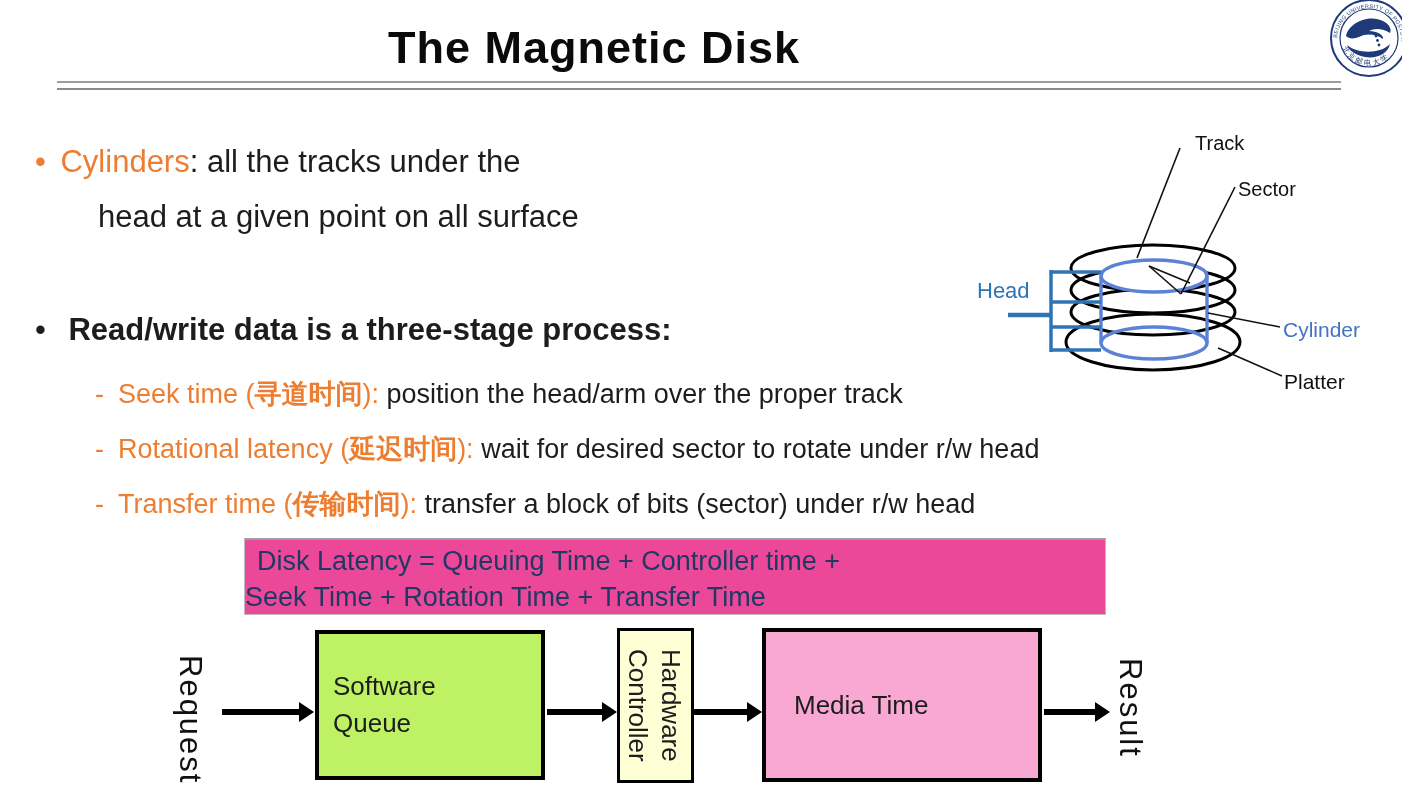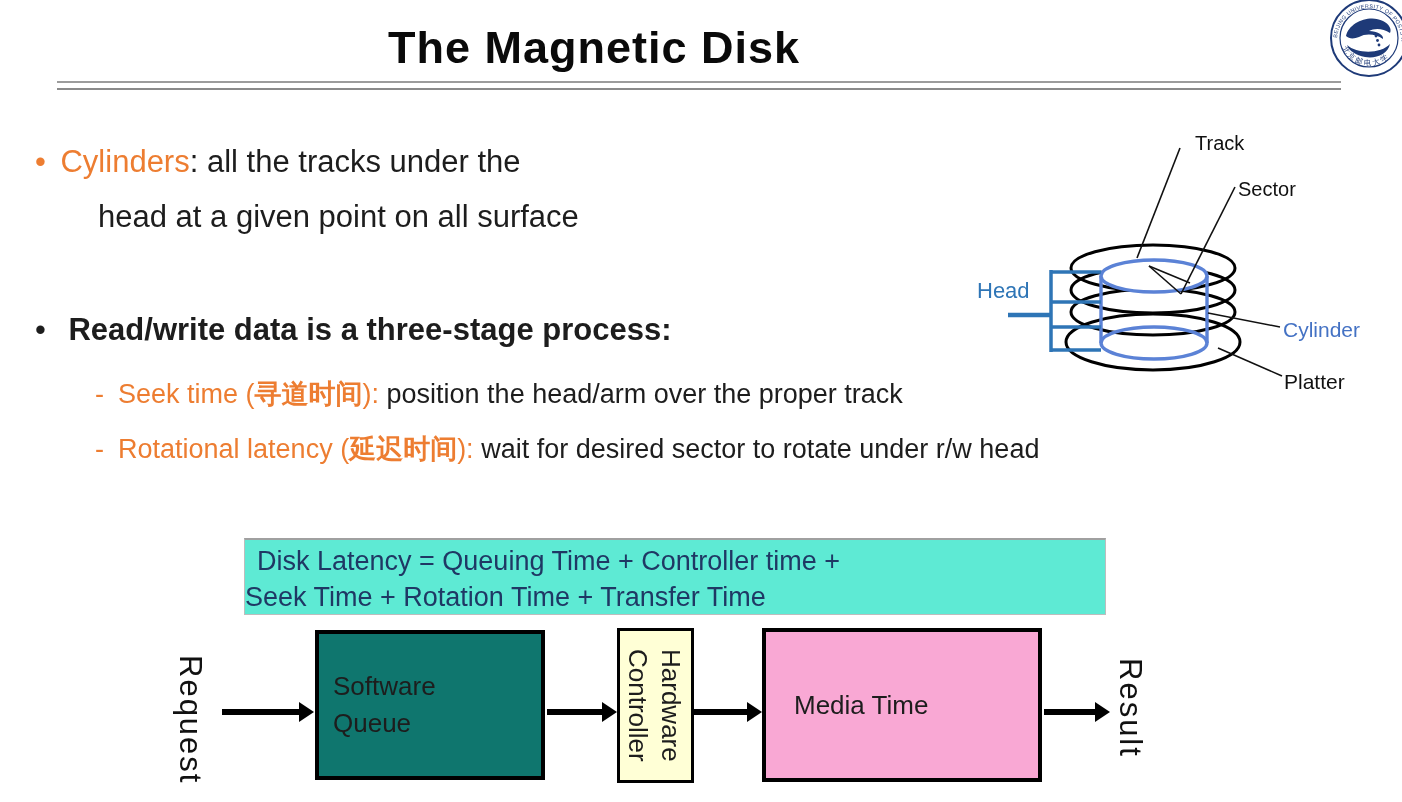--- a/index.html
+++ b/index.html
@@ -16,30 +16,30 @@
   
   .b-line{font-size:31px;color:#1d1d1d;}
   .dot-orange{color:#ED7D31;}
   .dot-black{color:#1d1d1d;}
   .orange{color:#ED7D31;}
   .cjk{font-weight:bold;}
   .sub-line{font-size:27px;color:#1d1d1d;}
   .sub-line .dash{margin-right:14px;}
 
   
-  .latency-box{left:244px;top:538px;width:862px;height:77px;background:#5eead4;
+  .latency-box{left:244px;top:538px;width:862px;height:77px;background:#ec4899;
                border:1px solid #bdbdbd;border-top:2px solid #a0a0a0;box-sizing:border-box;}
   .latency-box .l{font-size:27px;line-height:36px;color:#1F3864;white-space:nowrap;}
   .latency-box .l1{padding:3px 0 0 12px;}
   .latency-box .l2{}
 
   
   .vtext{writing-mode:vertical-rl;font-size:31px;letter-spacing:2px;color:#111;}
   .fbox{position:absolute;box-sizing:border-box;}
-  .software-box{left:315px;top:630px;width:230px;height:150px;background:#0f766e;
+  .software-box{left:315px;top:630px;width:230px;height:150px;background:#bef264;
                 border:4px solid #000;display:flex;flex-direction:column;justify-content:center;
                 padding-left:14px;}
   .software-box div{font-size:26px;line-height:37px;white-space:nowrap;}
   .hardware-box{left:617px;top:628px;width:77px;height:155px;background:#FFFFD6;border:3px solid #000;}
   .hardware-inner{position:absolute;inset:0;writing-mode:vertical-rl;text-align:center;
                   font-size:26px;line-height:33px;padding-right:4px;}
   .media-box{left:762px;top:628px;width:280px;height:154px;background:#f9a8d4;border:4px solid #000;
              display:flex;flex-direction:column;justify-content:center;padding-left:28px;}
   .media-box div{font-size:26px;line-height:34px;white-space:nowrap;}
 
@@ -91,20 +91,23 @@
   <div class="abs b-line" style="left:35px;top:312px;">
     <span class="dot-black">•</span>
     <span style="margin-left:14px;font-weight:bold;">Read/write data is a three-stage process:</span>
   </div>
 
   <div class="abs sub-line" style="left:95px;top:376px;">
     <span class="dash orange">-</span><span class="orange">Seek time (</span><span class="orange cjk">寻道时间</span><span class="orange">):</span><span> position the head/arm over the proper track</span>
   </div>
   <div class="abs sub-line" style="left:95px;top:431px;text-align:center;">
     <span class="dash orange">-</span><span class="orange">Rotational latency (</span><span class="orange cjk">延迟时间</span><span class="orange">):</span><span> wait for desired sector to rotate under r/w head</span>
+  </div>
+  <div class="abs sub-line" style="left:95px;top:486px;">
+    <span class="dash orange">-</span><span class="orange">Transfer time (</span><span class="orange cjk">传输时间</span><span class="orange">):</span><span> transfer a block of bits (sector) under r/w head</span>
   </div>
 
   <svg class="abs" style="left:950px;top:110px;" width="452" height="300" viewBox="0 0 452 300">
 
     <g fill="none" stroke="#000" stroke-width="3">
       <ellipse cx="203" cy="158" rx="82" ry="23"></ellipse>
       <ellipse cx="203" cy="180" rx="82" ry="23"></ellipse>
       <ellipse cx="203" cy="202" rx="82" ry="23"></ellipse>
       <ellipse cx="203" cy="232" rx="87" ry="28"></ellipse>
     </g>

